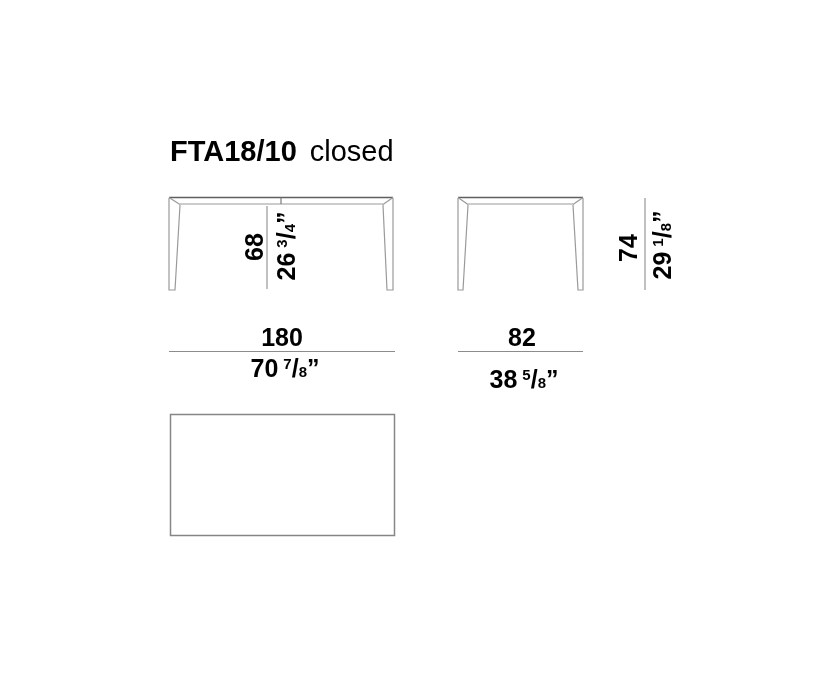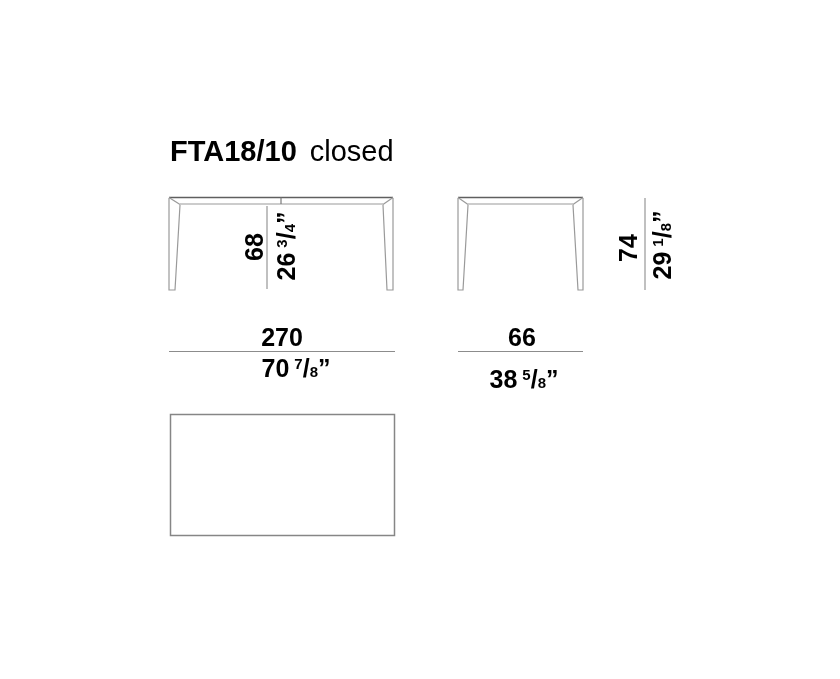--- a/index.html
+++ b/index.html
@@ -111,23 +111,23 @@
   <div class="vlabel" style="left:254px; top:247px;">68</div>
   <div class="vlabel" style="left:288px; top:246px;">
     <span>26</span><span class="fnum">3</span><span class="fslash">/</span><span class="fden">4</span><span class="fquote">”</span>
   </div>
 
   <div class="vlabel" style="left:628px; top:248px;">74</div>
   <div class="vlabel" style="left:664px; top:245px;">
     <span>29</span><span class="fnum">1</span><span class="fslash">/</span><span class="fden">8</span><span class="fquote">”</span>
   </div>
 
-  <div class="hlabel" style="left:282px; top:324px;">270</div>
-  <div class="hlabel" style="left:296px; top:355px;">
+  <div class="hlabel" style="left:282px; top:324px;">180</div>
+  <div class="hlabel" style="left:285px; top:355px;">
     <span>70</span><span class="fnum">7</span><span class="fslash">/</span><span class="fden">8</span><span class="fquote">”</span>
   </div>
 
-  <div class="hlabel" style="left:522px; top:324px;">66</div>
+  <div class="hlabel" style="left:522px; top:324px;">82</div>
   <div class="hlabel" style="left:524px; top:355px;margin-top:11px;">
     <span>38</span><span class="fnum">5</span><span class="fslash">/</span><span class="fden">8</span><span class="fquote">”</span>
   </div>
 
 </div>
 
 </body></html>

